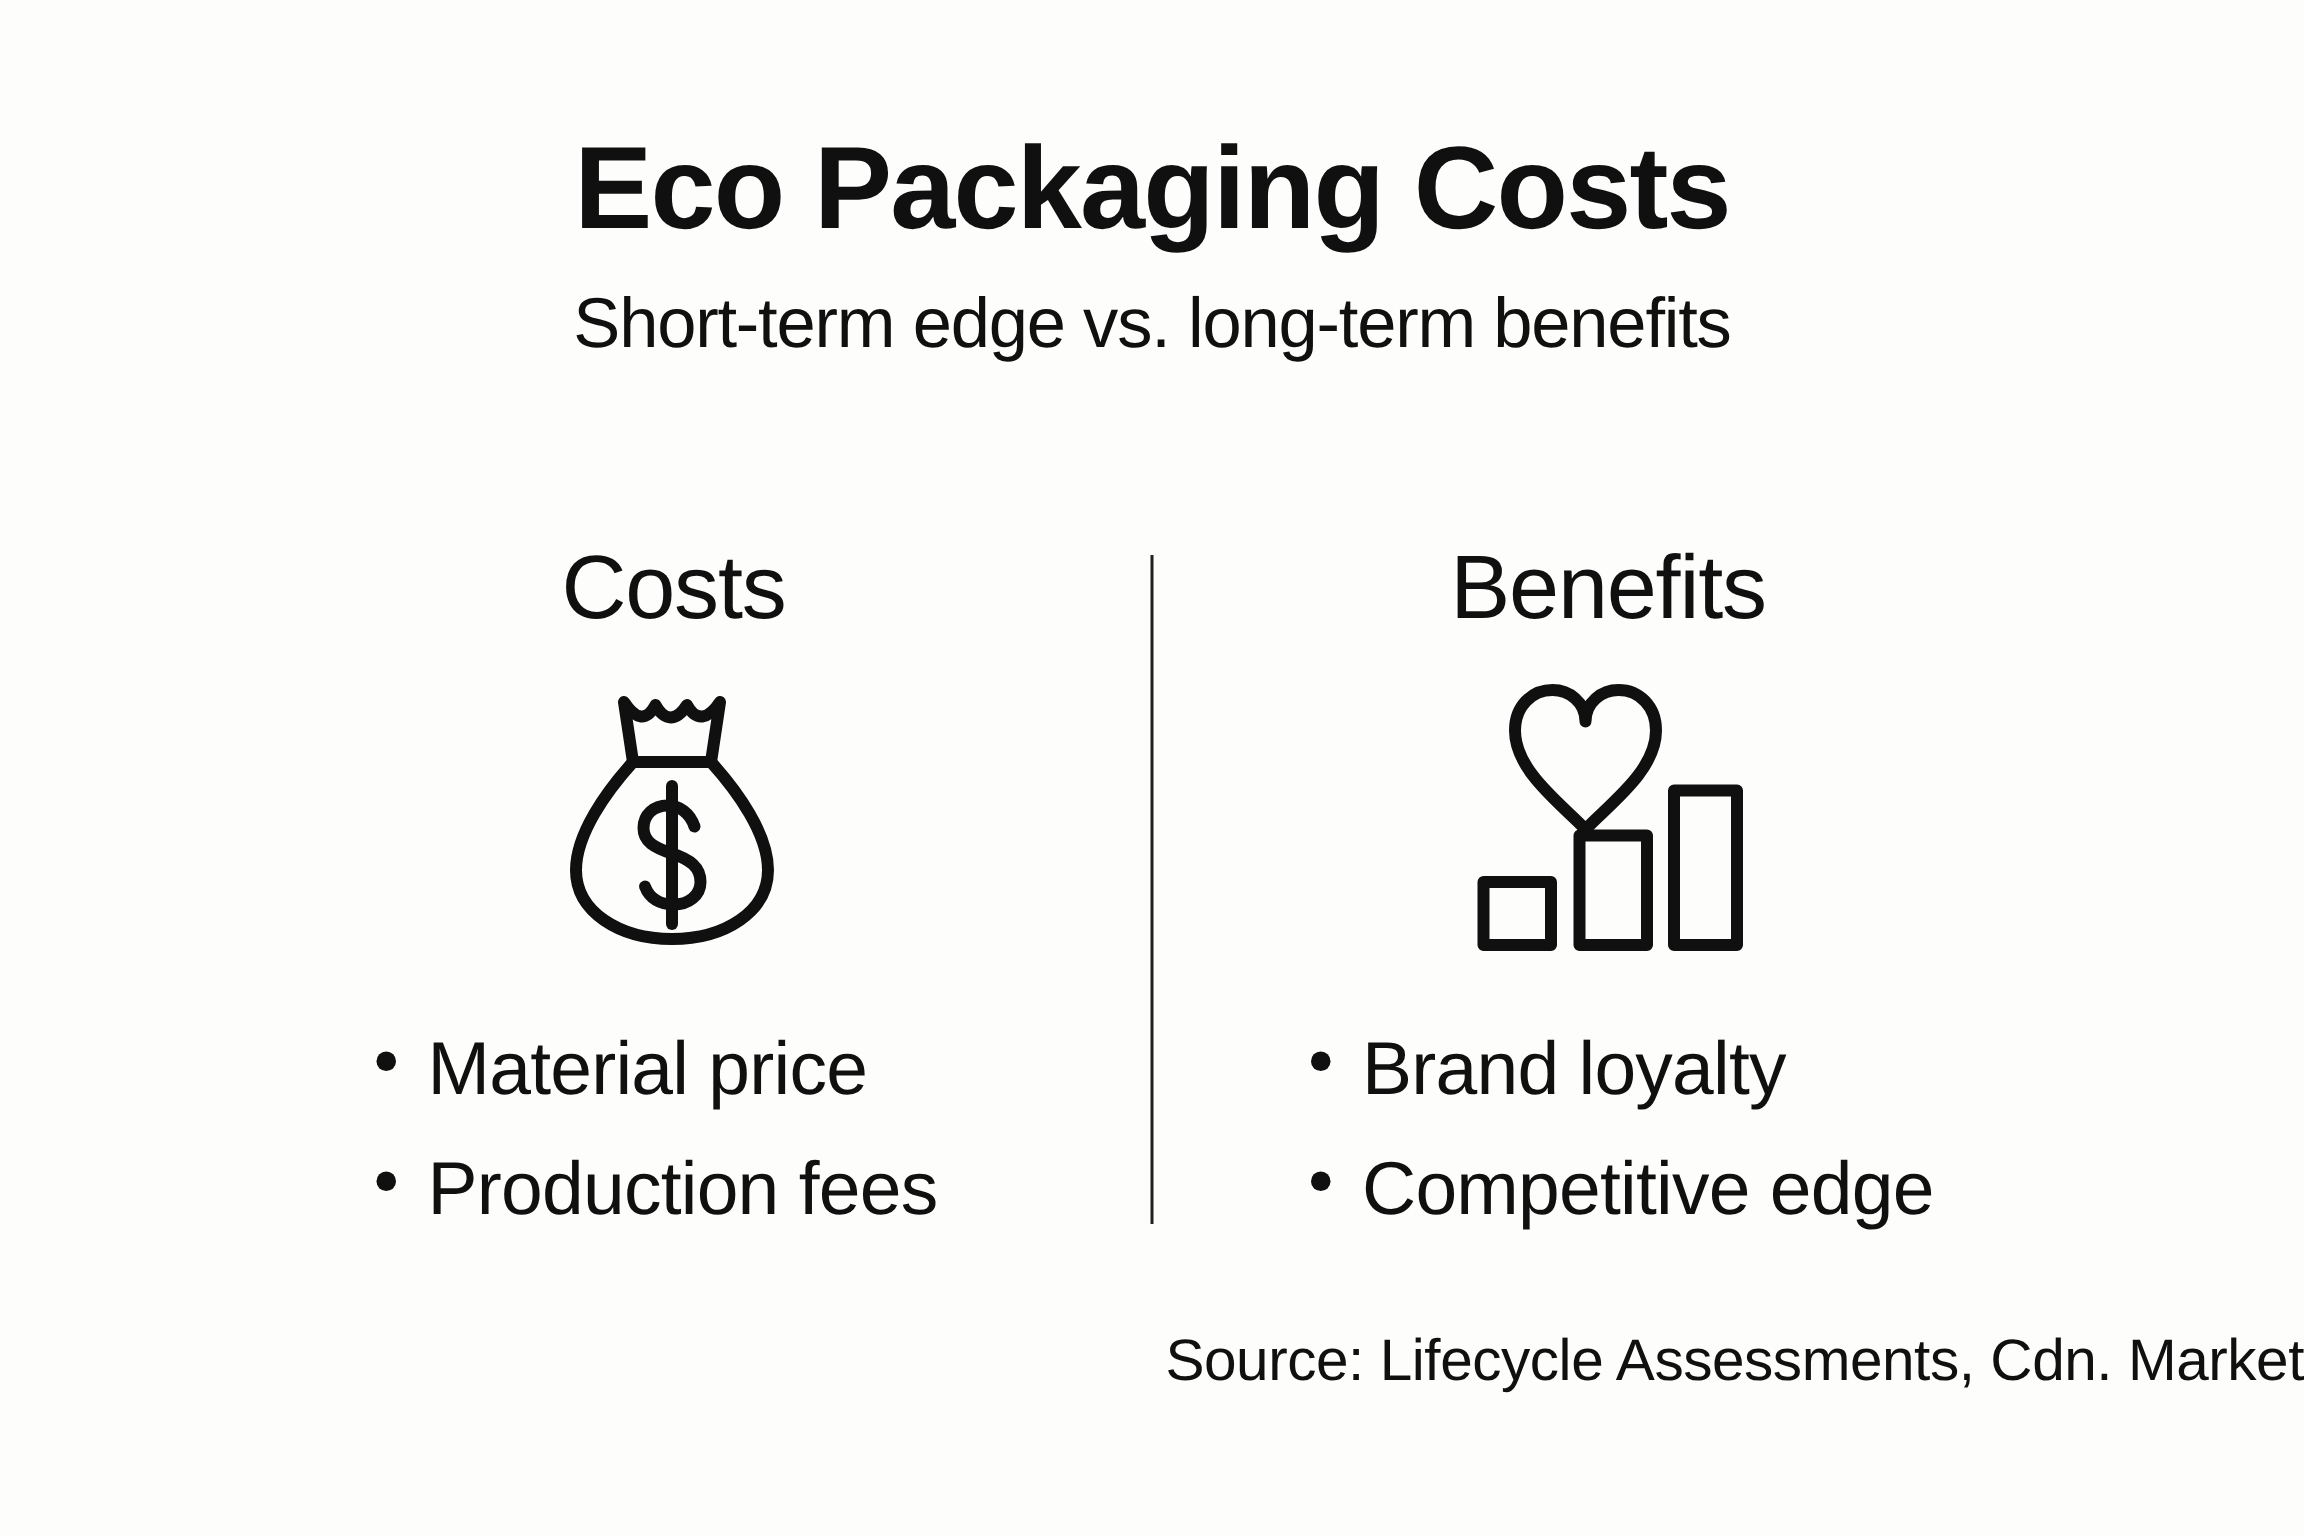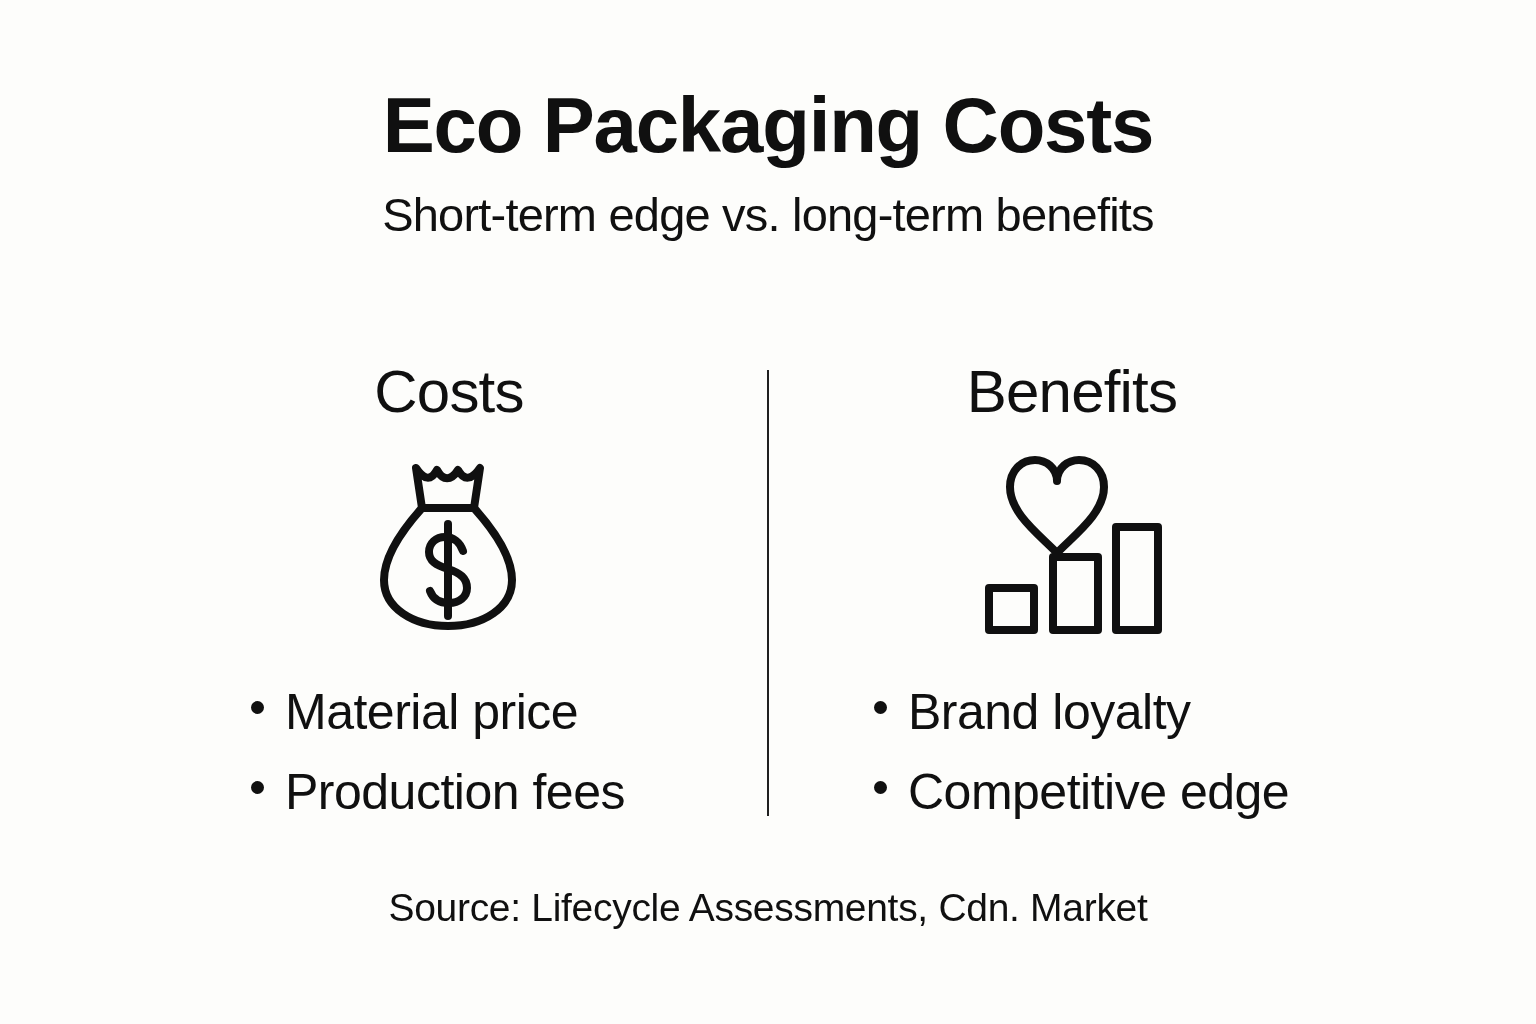--- a/index.html
+++ b/index.html
@@ -129,21 +129,21 @@
     height: 446px;
     background: #202020;
   }
 
   
   #source-note {
     position: absolute;
     top: 888px;
     left: 0;
     width: 1536px;
-    text-align: center;
+    text-align: right;
     font-size: 39px;
     letter-spacing: -0.3px;
     line-height: 1.0;
   }
 </style>
 </head>
 <body>
 
 <div id="infographic">
 

